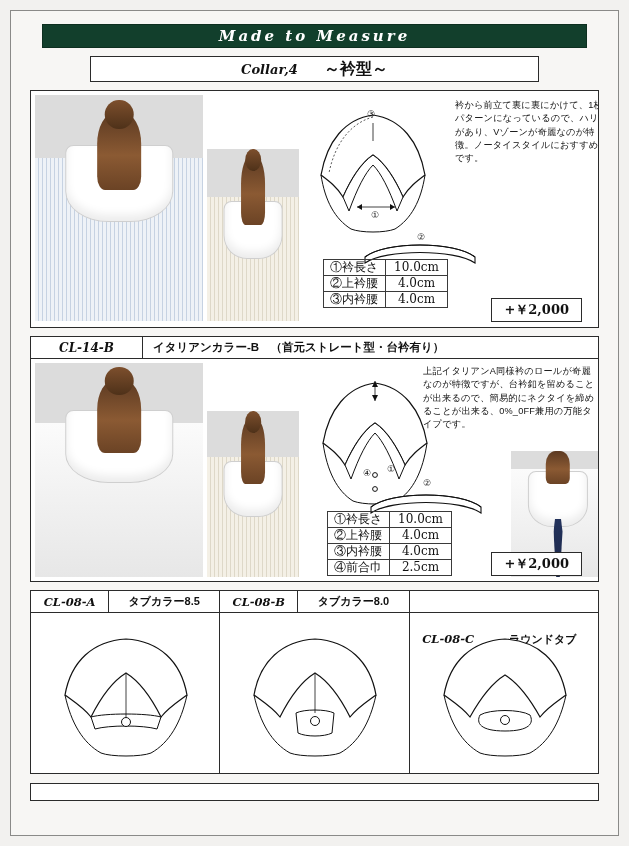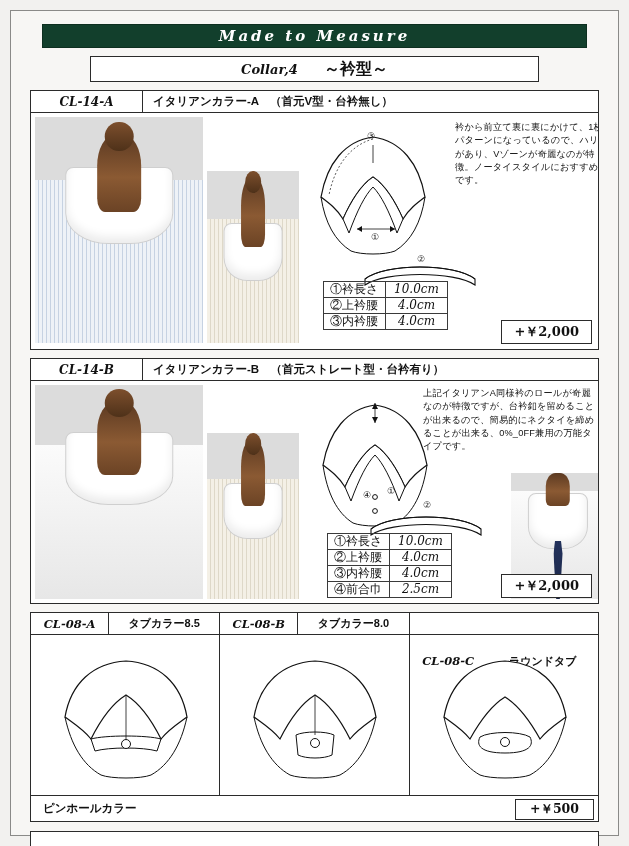--- a/index.html
+++ b/index.html
@@ -191,27 +191,26 @@
     border: 1px solid #3a3a3a;
     padding: 1px 6px;
     height: 15px;
     line-height: 13px;
     white-space: nowrap;
   }
   .measure td.lab { width: 62px; }
   .measure td.val {
     width: 62px; text-align: center;
     font-family: "DejaVu Serif", serif;
-    font-style: italic;
   }
 
   
   .price {
     position: absolute;
-    right: 6px; bottom: 5px;
+    right: 16px; bottom: 5px;
     border: 1px solid #2b2b2b;
     background: #fff;
     padding: 2px 12px;
     font-weight: bold;
     font-size: 13px;
     font-family: "DejaVu Serif", serif;
   }
 
   
   .tab-panel { margin: 8px 4px 0 4px; border: 1px solid #2b2b2b; background:#fff; }
@@ -274,24 +273,20 @@
     <div class="banner">
       <span class="banner-text">Made to Measure</span>
     </div>
 
     <div class="subtitle-bar">
       <span class="subtitle-left">Collar,4</span>
       <span class="subtitle-right">～衿型～</span>
     </div>
 
     <div class="panel">
-      <div class="panel-head">
-        <div class="code">CL-14-A</div>
-        <div class="name">イタリアンカラー-A　（首元V型・台衿無し）</div>
-      </div>
       <div class="panel-body">
 
         <div class="photo" style="left:4px; top:4px; width:168px; height:226px;">
           <div class="mannequin">
             <div class="shirt-body" style="background:repeating-linear-gradient(90deg,#eef2f7 0 3px,#c6d2e2 3px 4px);"></div>
             <div class="collar-shape"></div>
             <div class="neck-form"></div>
             <div class="neck-knob"></div>
           </div>
         </div>
@@ -494,24 +489,20 @@
               <path d="M20 74 C26 102 38 122 56 132" fill="none" stroke="#111" stroke-width="1"></path>
               <path d="M142 74 C136 102 124 122 106 132" fill="none" stroke="#111" stroke-width="1"></path>
               <path d="M56 132 C66 136 96 136 106 132" fill="none" stroke="#111" stroke-width="1"></path>
               <path d="M56 94 C66 88 96 88 106 94 C110 102 106 110 81 110 C56 110 52 102 56 94 Z" fill="#ffffff" stroke="#111" stroke-width="1"></path>
               <circle cx="81" cy="99" r="4.5" fill="#ffffff" stroke="#111" stroke-width="1"></circle>
             </svg>
           </div>
         </div>
       </div>
 
-      <div class="pinhole-bar">
-        <span class="pinhole-label">ピンホールカラー</span>
-        <span class="pinhole-price">+￥500</span>
-      </div>
     </div>
 
     <div class="footnote">
       
       
     </div>
 
   </div>
 </div>
 

